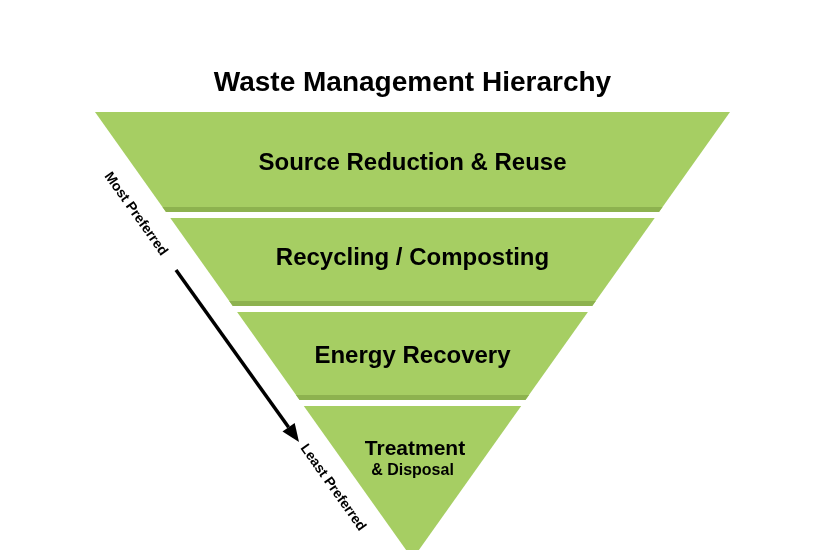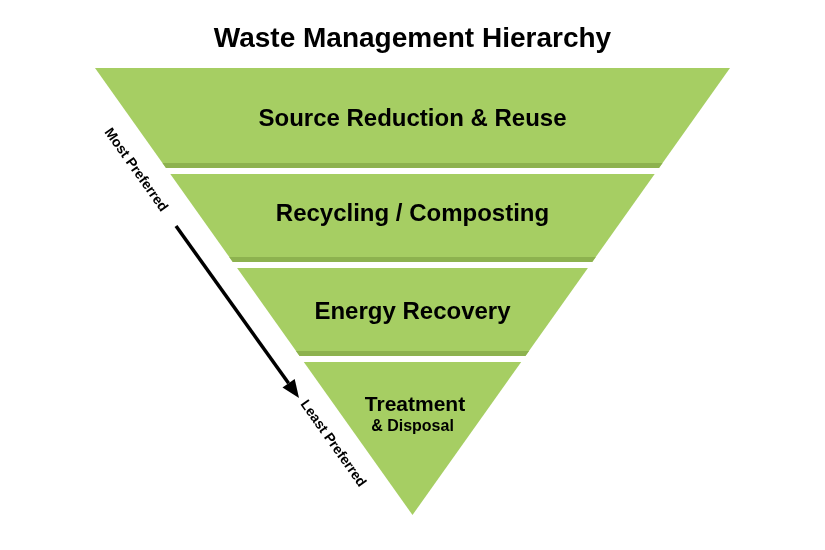--- a/index.html
+++ b/index.html
@@ -8,20 +8,21 @@
     width: 825px;
     height: 550px;
     background: #ffffff;
     overflow: hidden;
     font-family: "Liberation Sans", sans-serif;
   }
   .stage {
     position: relative;
     width: 825px;
     height: 438px;
+    margin-top: 44px;
   }
   svg { display: block; }
   .title-text {
     font-family: "Liberation Sans", sans-serif;
     font-weight: bold;
     font-size: 28px;
     fill: #000000;
   }
   .tier-label {
     font-family: "Liberation Sans", sans-serif;

